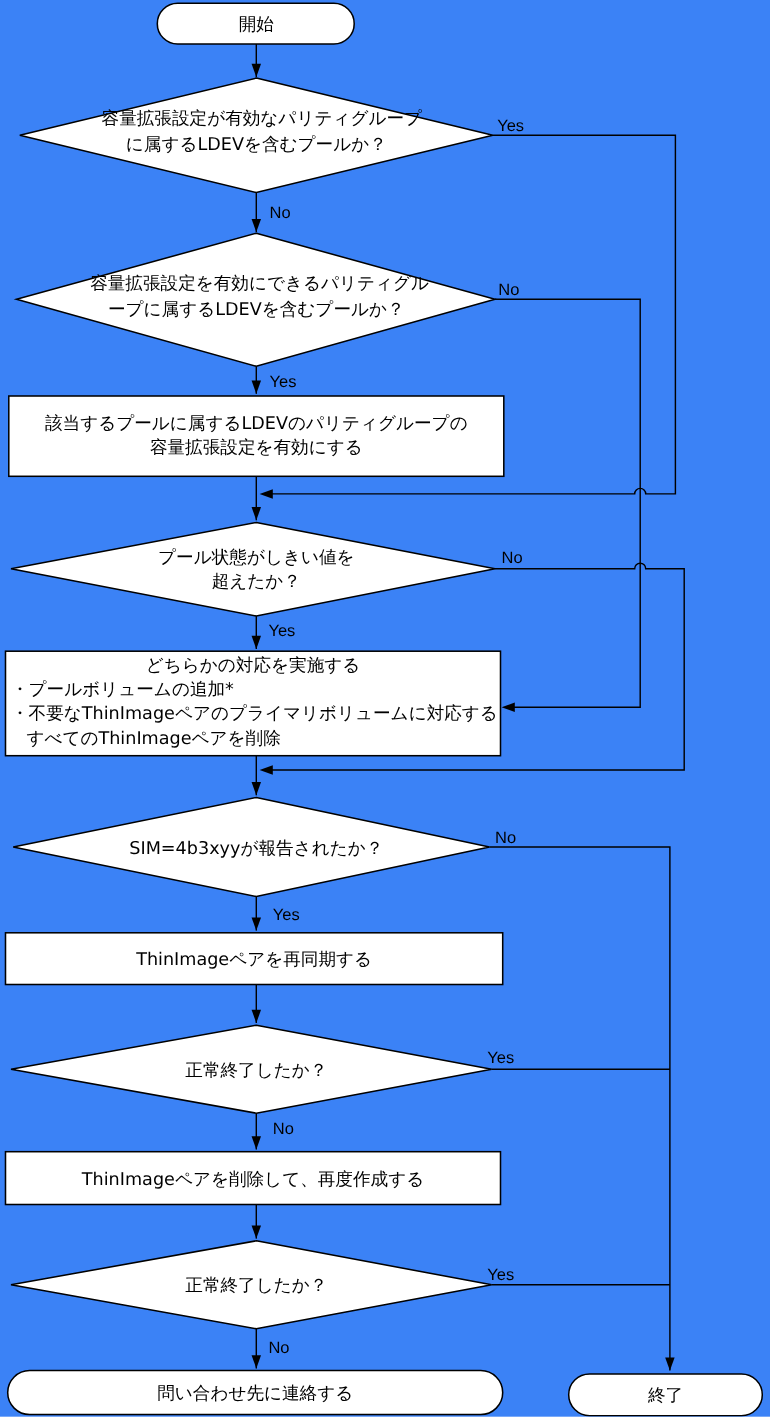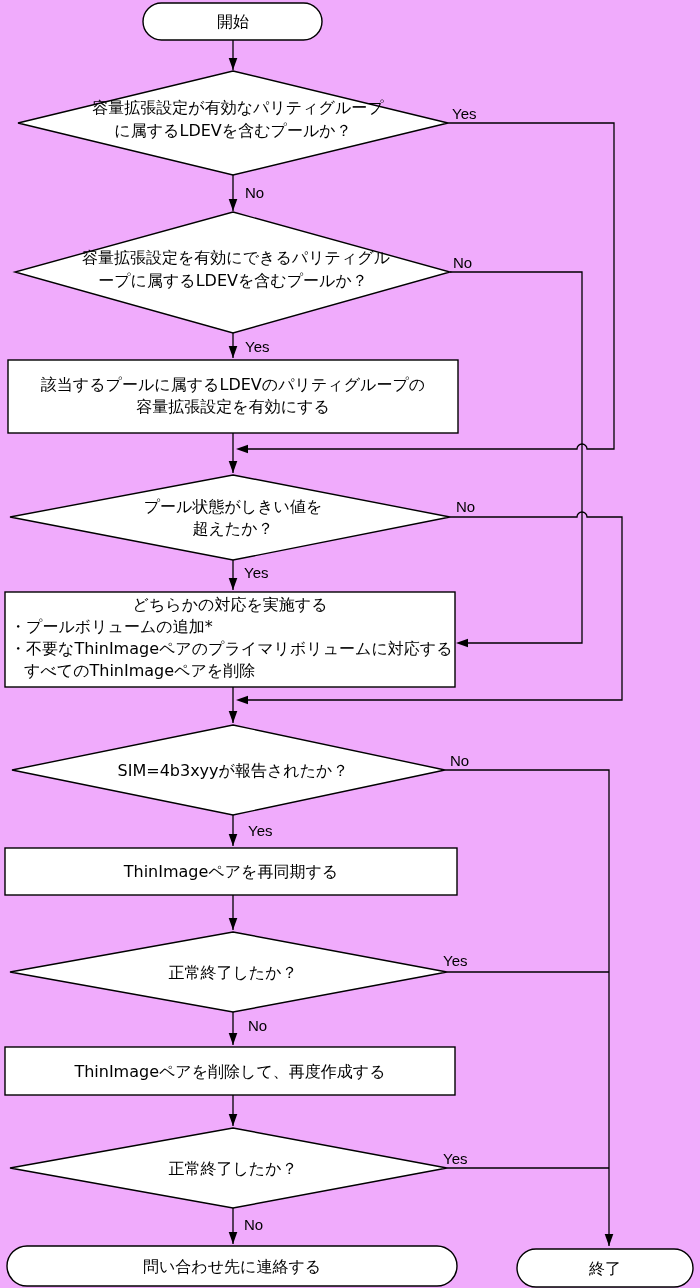--- a/index.html
+++ b/index.html
@@ -1,17 +1,17 @@
 <!DOCTYPE html>
 <html><head>
 <meta charset="utf-8">
 <style>
   html,body{margin:0;padding:0;background:#ffffff;}
   body{width:700px;height:1288px;font-family:"DejaVu Sans","Liberation Sans",sans-serif;}
-  #canvas-wrap{width:700px;height:1288px;background:#f0abfc;}
+  #canvas-wrap{width:700px;height:1288px;background:#3b82f6;}
   .shape{fill:#ffffff;stroke:#000000;stroke-width:1.4px;}
   .edge{fill:none;stroke:#000000;stroke-width:1.3px;}
   .ah{fill:#000000;stroke:none;}
   .t{font-family:"DejaVu Sans","Liberation Sans",sans-serif;font-size:16px;fill:#000000;}
   .yn{font-family:"Liberation Sans","DejaVu Sans",sans-serif;font-size:15px;fill:#000000;}
 </style>
 </head>
 <body>
 
 <div id="canvas-wrap">

